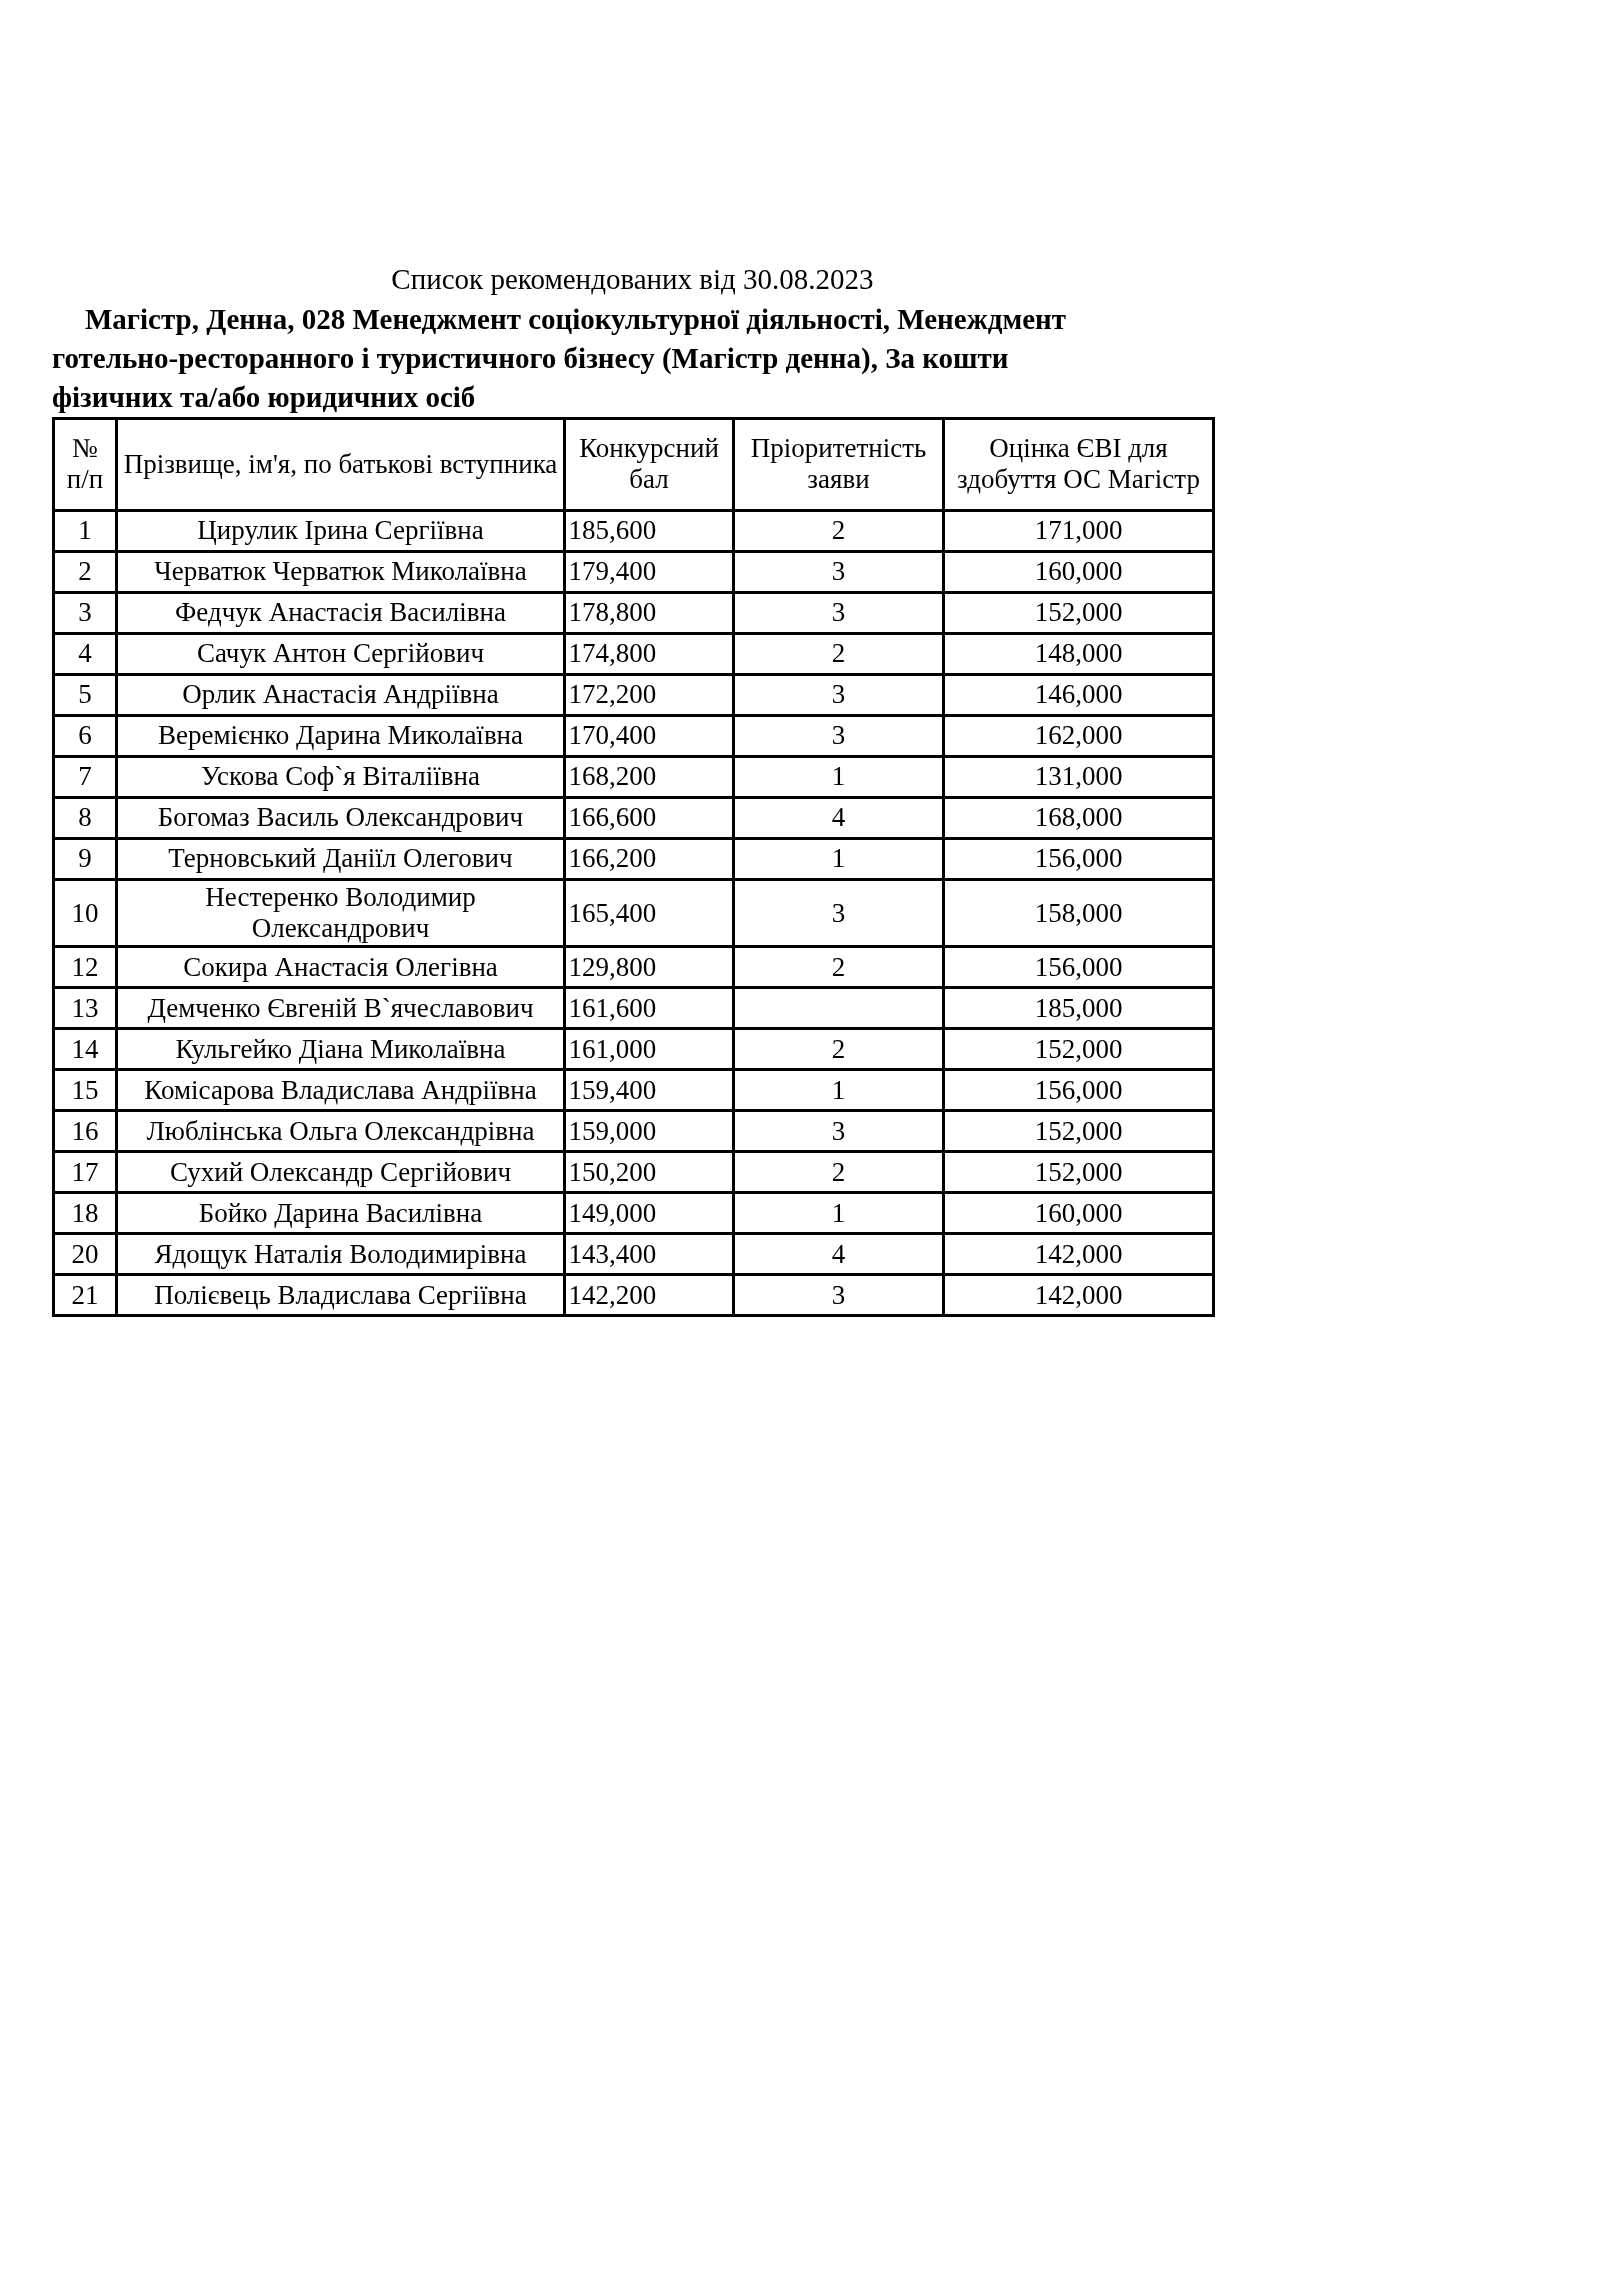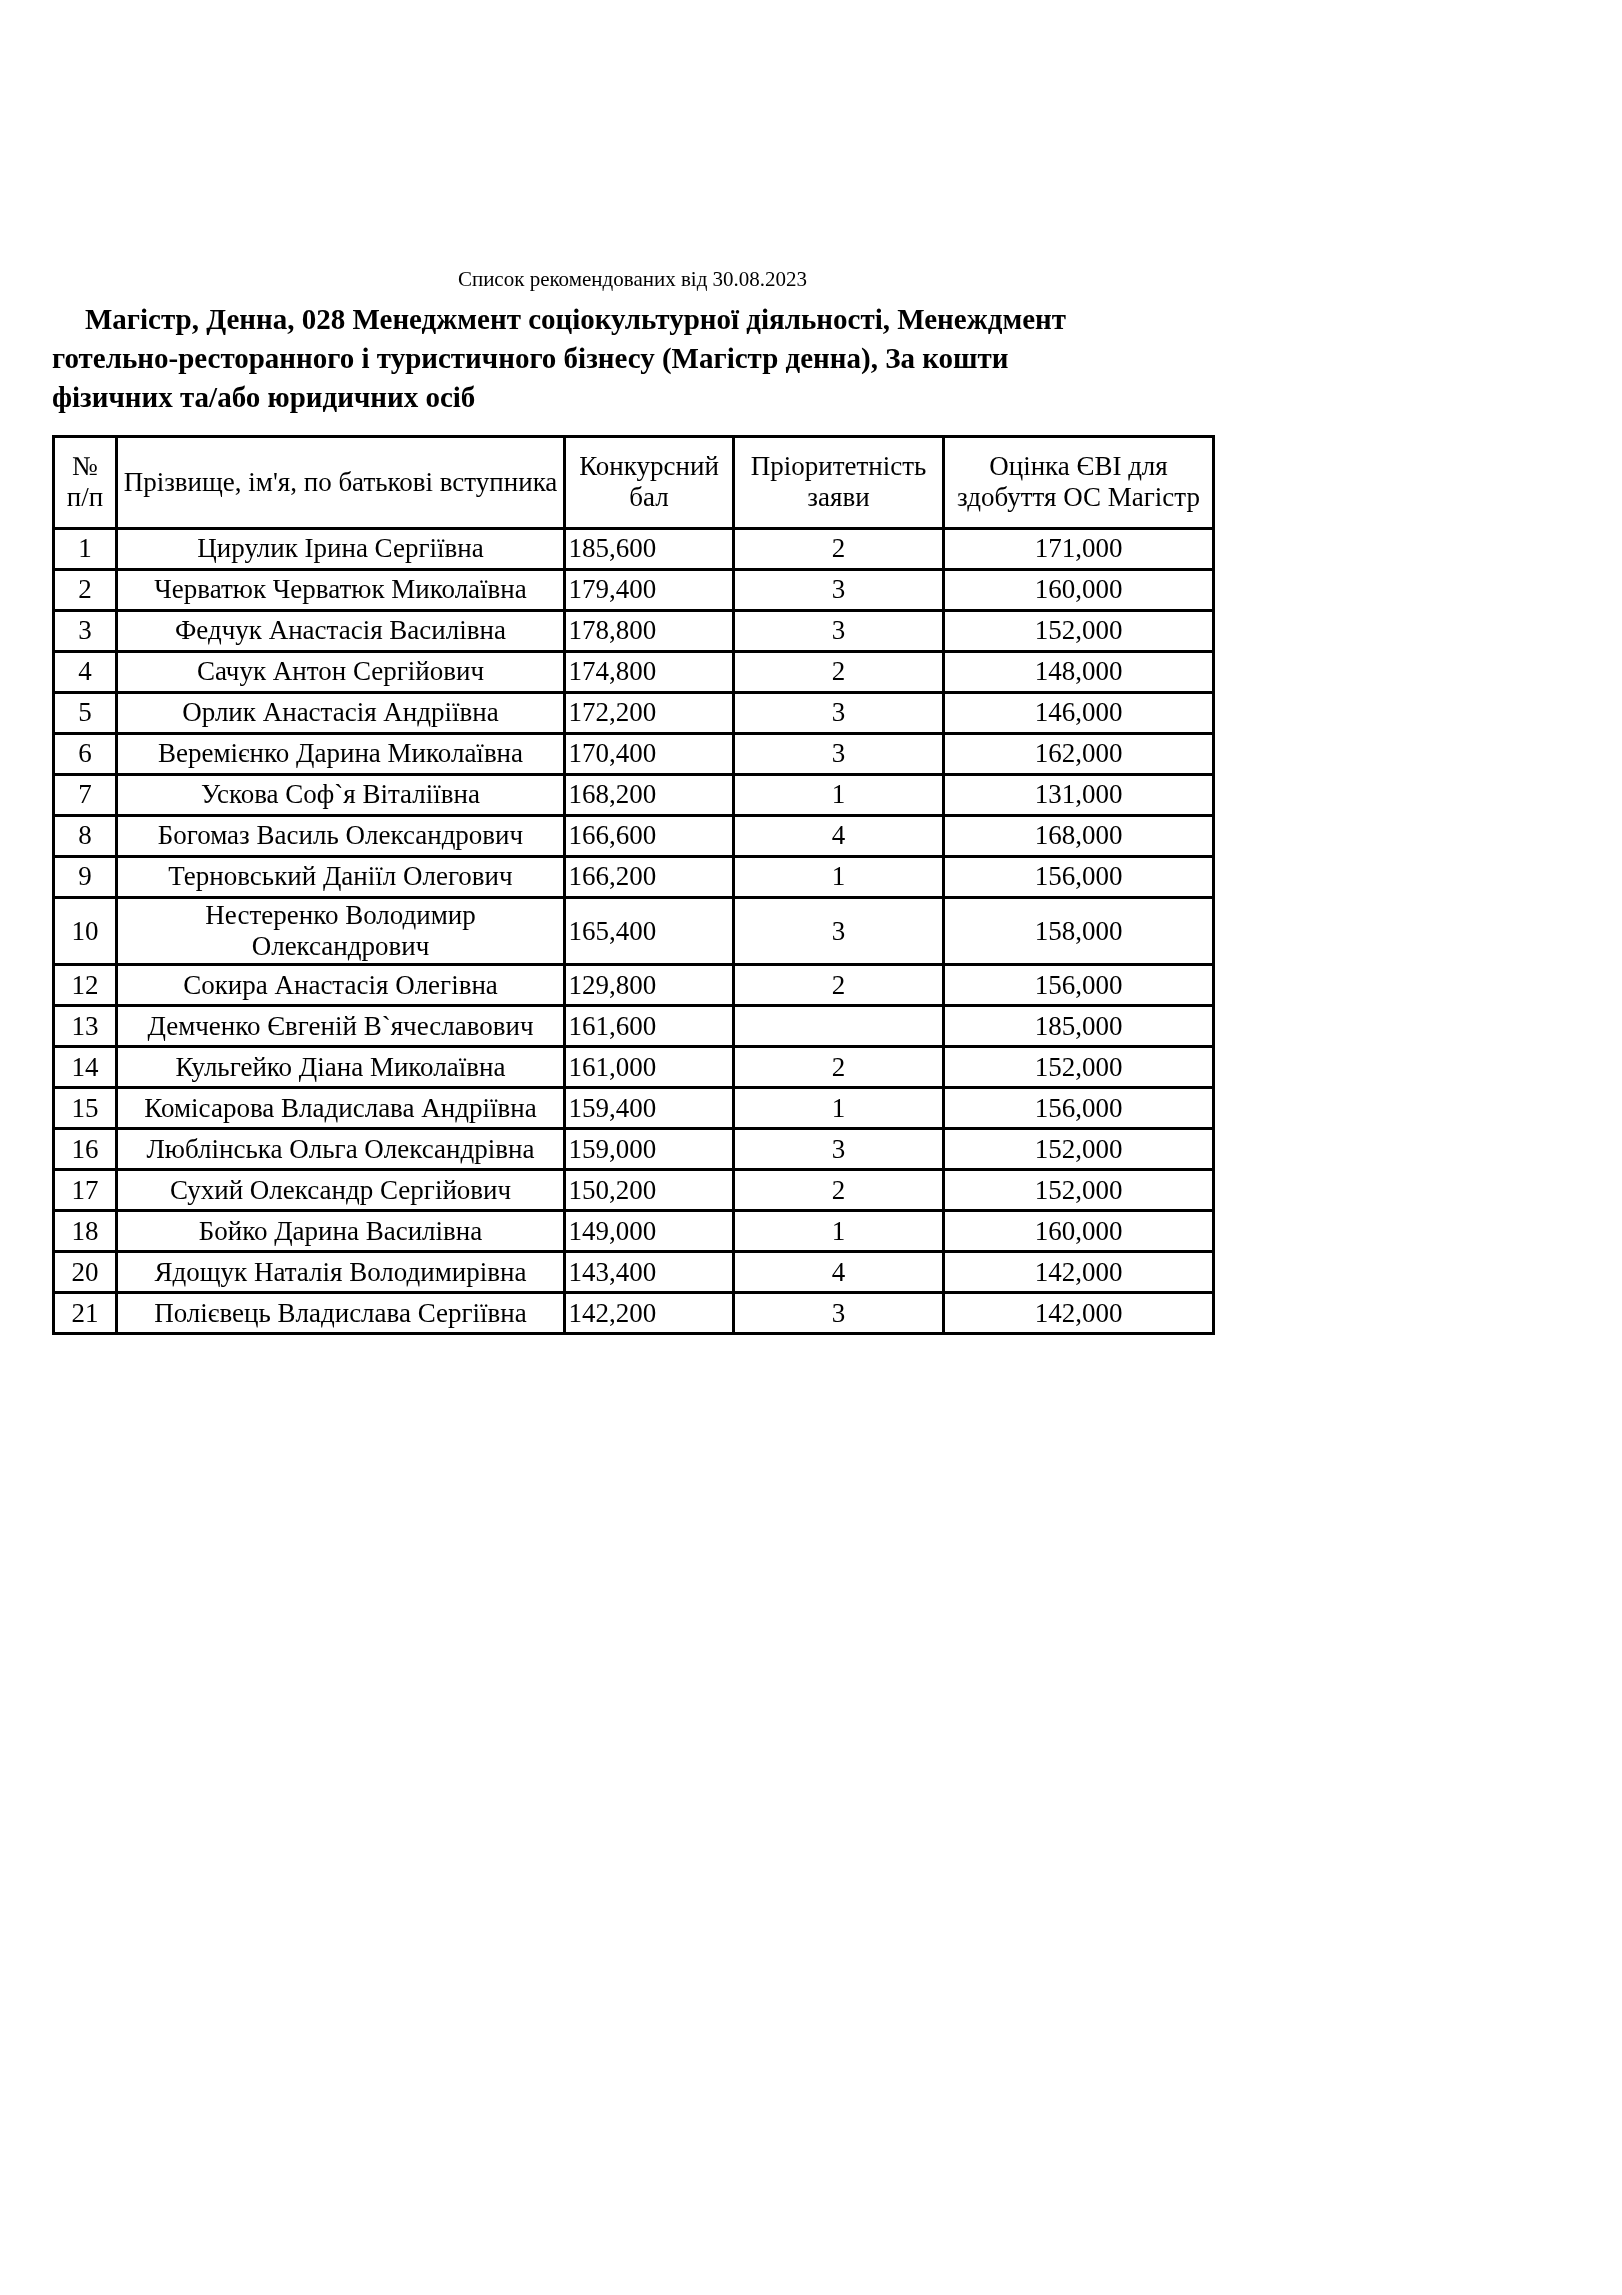--- a/index.html
+++ b/index.html
@@ -12,32 +12,32 @@
     position: relative;
   }
   .content {
     position: absolute;
     left: 52px;
     top: 262px;
     width: 1161px;
   }
   .title {
     text-align: center;
-    font-size: 21px;
+    font-size: 29px;
     line-height: 34px;
     font-weight: normal;
   }
   .subtitle {
     font-weight: bold;
     font-size: 29px;
     line-height: 39px;
     text-indent: 33px;
     white-space: pre-line;
     margin-top: 3.9px;
-    margin-bottom: 18px;
+    margin-bottom: 0;
   }
   table.applicants {
     border-collapse: collapse;
     table-layout: fixed;
     width: 1160px;
     font-size: 27px;
   }
   table.applicants th,
   table.applicants td {
     border: 3.3px solid #000000;

